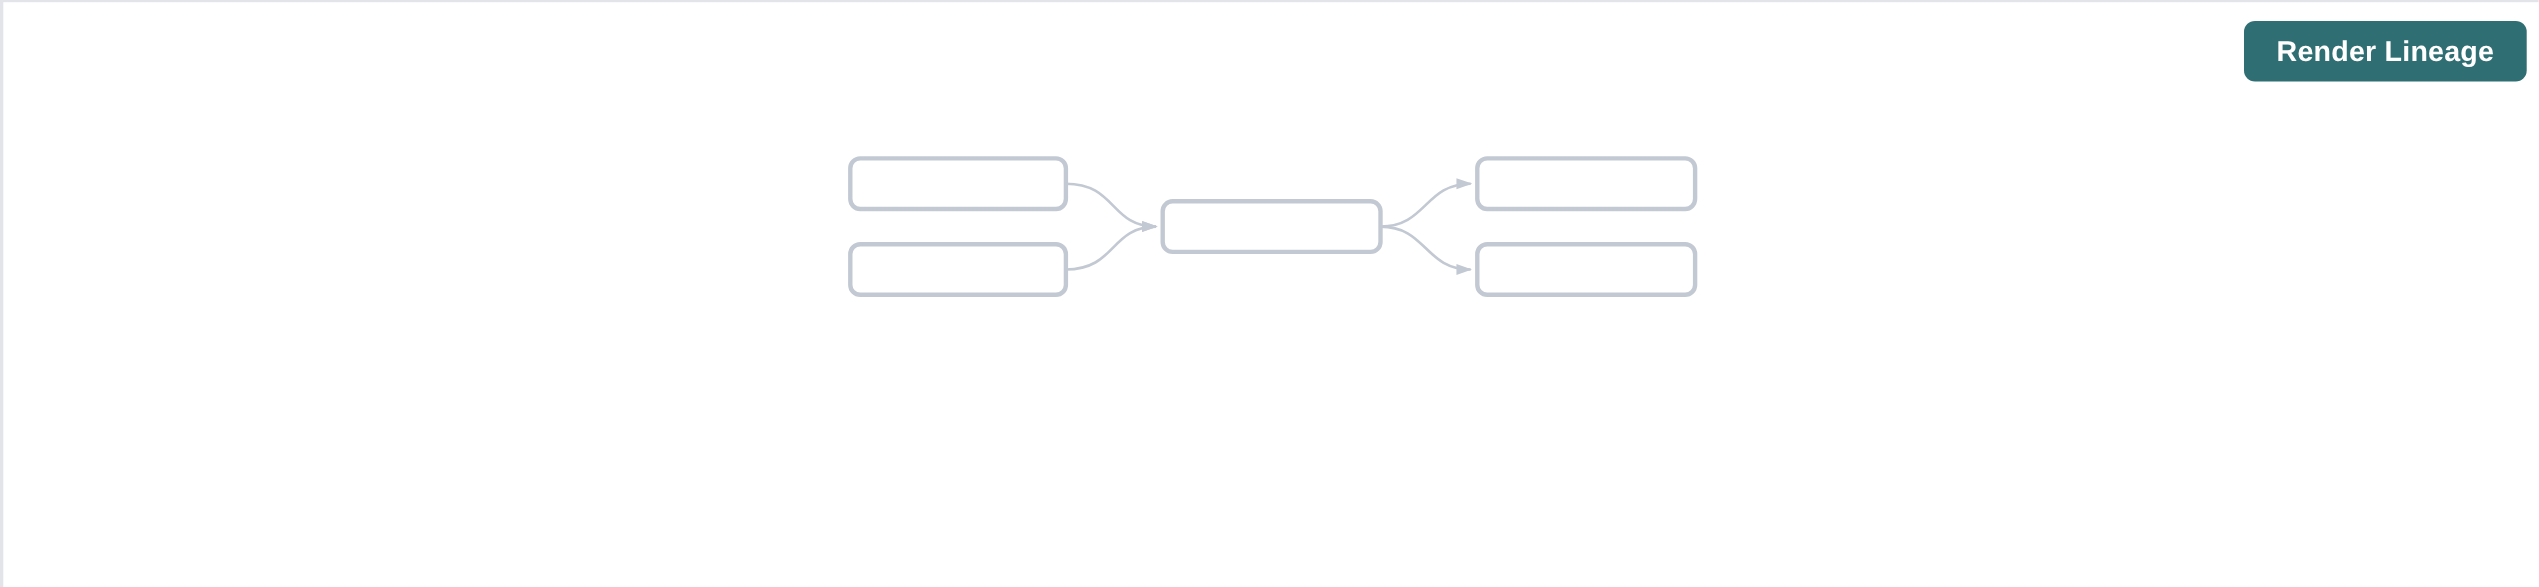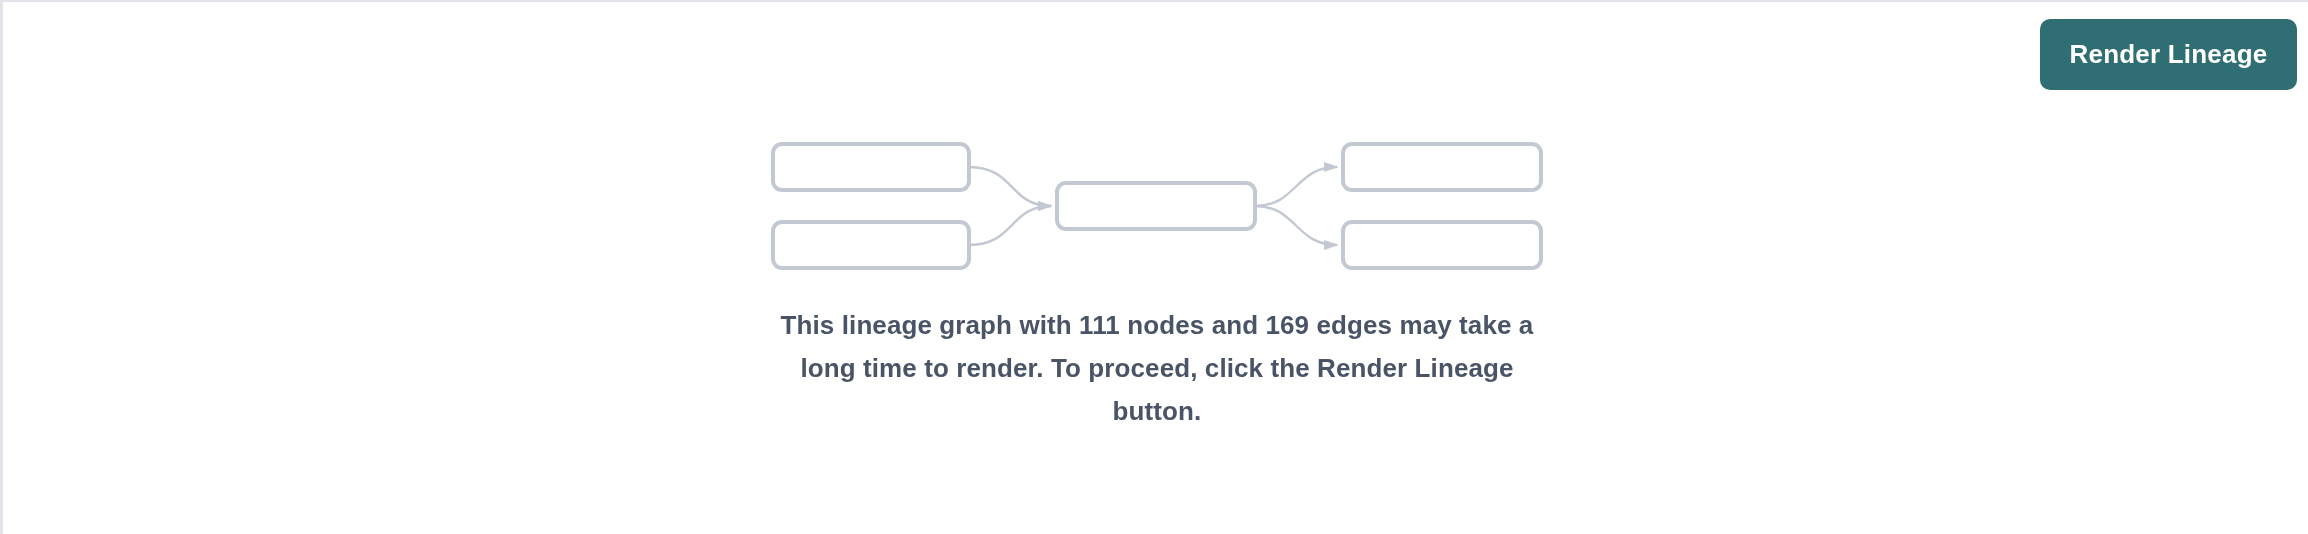--- a/index.html
+++ b/index.html
@@ -23,21 +23,21 @@
     border-left: 3px solid #e2e4e9;
     background: #ffffff;
   }
 
   
   .render-button {
     position: absolute;
     left: 2037px;
     top: 17px;
     width: 257px;
-    height: 71px;
+    height: 55px;
     background: #2f6e73;
     color: #ffffff;
     border: none;
     border-radius: 10px;
     font-family: "Liberation Sans", sans-serif;
     font-size: 26px;
     font-weight: bold;
     letter-spacing: 0.2px;
     cursor: pointer;
     display: flex;
@@ -101,18 +101,17 @@
 
       <g fill="#ffffff" stroke="#c3c9d3" stroke-width="4">
         <rect x="16" y="18" width="196" height="46" rx="9" ry="9"></rect>
         <rect x="16" y="96" width="196" height="46" rx="9" ry="9"></rect>
         <rect x="300" y="57" width="198" height="46" rx="9" ry="9"></rect>
         <rect x="586" y="18" width="198" height="46" rx="9" ry="9"></rect>
         <rect x="586" y="96" width="198" height="46" rx="9" ry="9"></rect>
       </g>
     </svg>
 
-    <div class="empty-message">This lineage graph with 111 nodes and 169 edges may take a long time to render. To proceed, click the Render Lineage button.</div>
   </div>
 
   <button class="render-button">Render Lineage</button>
 
 </div>
 
 </body></html>

